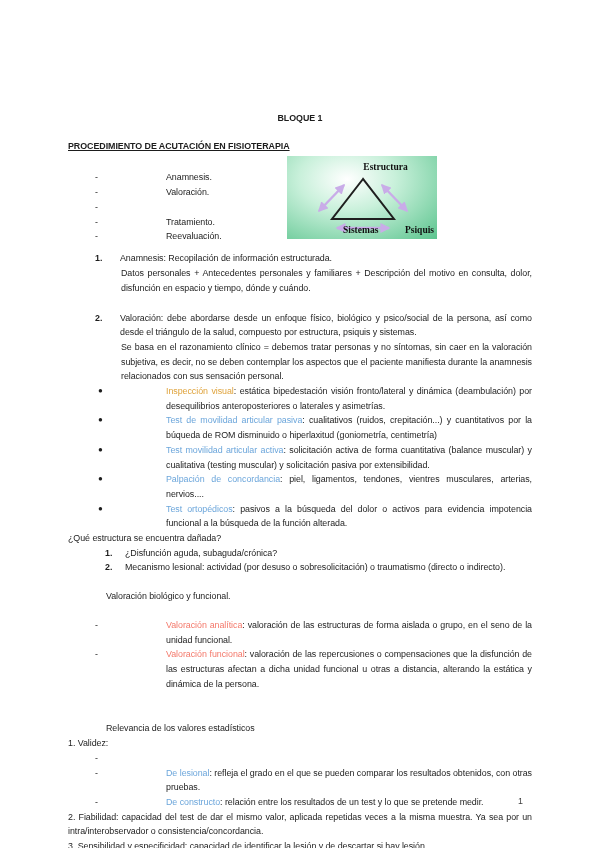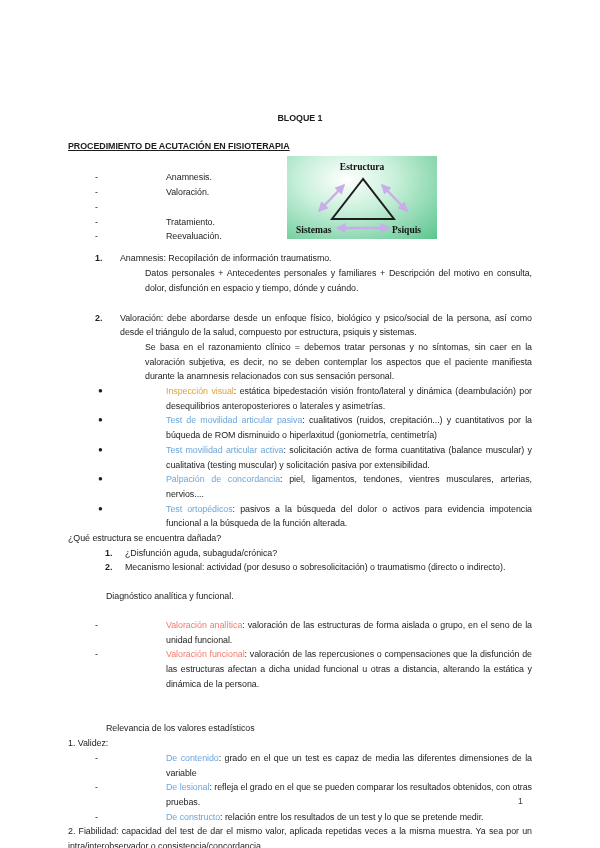--- a/index.html
+++ b/index.html
@@ -16,41 +16,41 @@
   .li{display:flex;}
   .li .mk{flex:0 0 25px;margin-left:27px;}
   .li .mk.bullet{font-size:8px;margin-left:30px;flex:0 0 22px;}
   .li .tx{flex:1;text-align:justify;margin-left:46px;}
   .num-item{display:flex;}
   .num-item .num{flex:0 0 25px;margin-left:27px;font-weight:bold;}
   .num-item .tx{flex:1;text-align:justify;}
   .q-item{display:flex;}
   .q-item .num{flex:0 0 20px;margin-left:37px;font-weight:bold;}
   .q-item .tx{flex:1;}
-  .sub-para{margin-left:77px;text-align:justify;}
+  .sub-para{margin-left:53px;text-align:justify;}
   .para{text-align:justify;}
   .mid-heading{margin-left:38px;}
   .term-orange{color:#DFA33C;}
   .term-blue{color:#6CA6DB;}
   .term-coral{color:#F4796B;}
   .gap15{margin-top:15px;}
   .gap14{margin-top:14px;}
   .gap13{margin-top:30px;}
   .gap7{margin-top:7px;}
   
   .diagram{
     position:absolute;left:219px;top:0;width:150px;height:83px;
     background:radial-gradient(ellipse at 40% 28%, #ffffff 0%, #c8f0da 38%, #5bc48e 100%);
   }
   .diagram svg{position:absolute;left:0;top:0;}
   .dlabel{position:absolute;font-family:"Liberation Serif",serif;font-weight:bold;
-    font-size:9.5px;line-height:10px;letter-spacing:0;color:#101010;}
+    font-size:9.5px;line-height:10px;letter-spacing:0;color:#101010;padding-left:47px;}
   .dlabel.top{top:6px;left:0;right:0;text-align:center;}
   .dlabel.bl{left:9px;bottom:4px;}
-  .dlabel.br{right:16px;bottom:4px;}
+  .dlabel.br{right:3px;bottom:4px;}
   .page-num{position:absolute;left:518px;top:794px;color:#3f3f3f;}
 </style>
 </head>
 <body>
 
 <div class="content">
 
   <div class="bloque">BLOQUE 1</div>
 
   <div class="heading">PROCEDIMIENTO DE ACUTACIÓN EN FISIOTERAPIA</div>
@@ -91,21 +91,21 @@
         <line x1="50" y1="72" x2="102" y2="72" stroke="#C9ACE8" stroke-width="2.4" marker-start="url(#ah)" marker-end="url(#ah)"></line>
       </svg>
       <span class="dlabel top">Estructura</span>
       <span class="dlabel bl">Sistemas</span>
       <span class="dlabel br">Psiquis</span>
     </div>
   </div>
 
   <div class="num-item gap7">
     <span class="num">1.</span>
-    <span class="tx">Anamnesis: Recopilación de información traumatismo.</span>
+    <span class="tx">Anamnesis: Recopilación de información estructurada.</span>
   </div>
   <div class="sub-para">Datos personales + Antecedentes personales y familiares + Descripción del motivo en consulta, dolor, disfunción en espacio y tiempo, dónde y cuándo.</div>
 
   <div class="num-item gap15">
     <span class="num">2.</span>
     <span class="tx">Valoración: debe abordarse desde un enfoque físico, biológico y psico/social de la persona, así como desde el triángulo de la salud, compuesto por estructura, psiquis y sistemas.</span>
   </div>
   <div class="sub-para">Se basa en el razonamiento clínico = debemos tratar personas y no síntomas, sin caer en la valoración subjetiva, es decir, no se deben contemplar los aspectos que el paciente manifiesta durante la anamnesis relacionados con sus sensación personal.</div>
 
 
@@ -133,37 +133,36 @@
   <div class="para">¿Qué estructura se encuentra dañada?</div>
   <div class="q-item">
     <span class="num">1.</span>
     <span class="tx">¿Disfunción aguda, subaguda/crónica?</span>
   </div>
   <div class="q-item">
     <span class="num">2.</span>
     <span class="tx">Mecanismo lesional: actividad (por desuso o sobresolicitación) o traumatismo (directo o indirecto).</span>
   </div>
 
-  <div class="mid-heading gap14">Diagnóstico analítica y funcional.</div>
+  <div class="mid-heading gap14">Valoración biológico y funcional.</div>
 
   <div class="li gap14">
     <span class="mk">-</span>
     <span class="tx"><span class="term-coral">Valoración analítica</span><span>: valoración de las estructuras de forma aislada o grupo, en el seno de la unidad funcional.</span></span>
   </div>
   <div class="li">
     <span class="mk">-</span>
     <span class="tx"><span class="term-coral">Valoración funcional</span><span>: valoración de las repercusiones o compensaciones que la disfunción de las estructuras afectan a dicha unidad funcional u otras a distancia, alterando la estática y dinámica de la persona.</span></span>
   </div>
 
   <div class="mid-heading gap13">Relevancia de los valores estadísticos</div>
   <div class="para">1. Validez:</div>
 
   <div class="li">
     <span class="mk">-</span>
-    <span class="tx"><span class="term-blue">De contenido</span><span>: grado en el que un test es capaz de media las diferentes dimensiones de la variable</span></span>
   </div>
   <div class="li">
     <span class="mk">-</span>
     <span class="tx"><span class="term-blue">De lesional</span><span>: refleja el grado en el que se pueden comparar los resultados obtenidos, con otras pruebas.</span></span>
   </div>
   <div class="li">
     <span class="mk">-</span>
     <span class="tx"><span class="term-blue">De constructo</span><span>: relación entre los resultados de un test y lo que se pretende medir.</span></span>
   </div>
 

